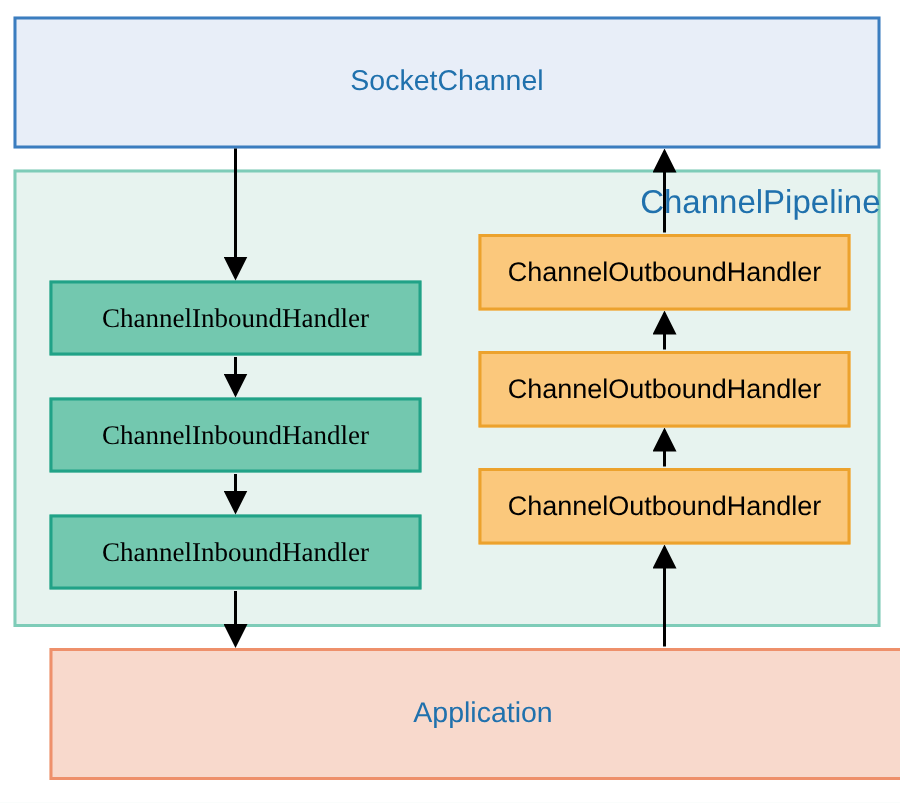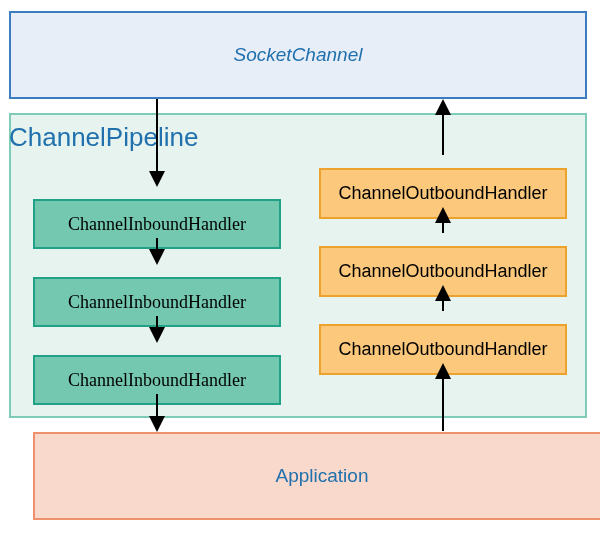--- a/index.html
+++ b/index.html
@@ -18,39 +18,37 @@
     align-items: center;
     justify-content: center;
     text-align: center;
   }
   .socket-channel {
     left: 9px; top: 11px; width: 578px; height: 88px;
     background: var(--socket-fill);
     border: 2px solid var(--socket-border);
     color: var(--label-text);
     font-size: 19px;
-    font-style: italic;
   }
   .pipeline {
     left: 9px; top: 113px; width: 578px; height: 305px;
     background: var(--pipeline-fill);
     border: 2px solid var(--pipeline-border);
   }
   .pipeline-label {
     position: absolute;
     top: 122px; left: 9px; width: 578px;
-    text-align: left;
+    text-align: right;
     color: var(--label-text);
-    font-size: 26px;
+    font-size: 22px;
   }
   .handler {
     width: 248px;
     font-size: 18px;
     color: var(--handler-text);
-    margin-top: 12px;
   }
   .inbound {
     left: 33px; height: 50px;
     background: var(--inbound-fill);
     border: 2px solid var(--inbound-border);
     font-family: Liberation Serif, serif;
   }
   .outbound {
     left: 319px; height: 51px;
     background: var(--outbound-fill);

